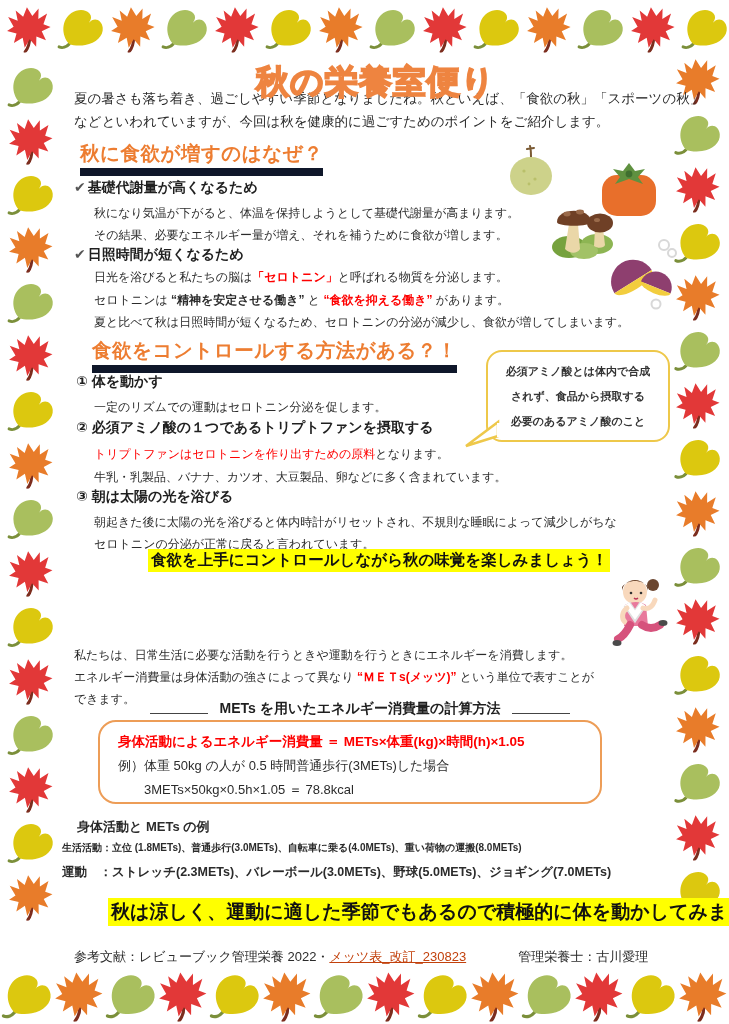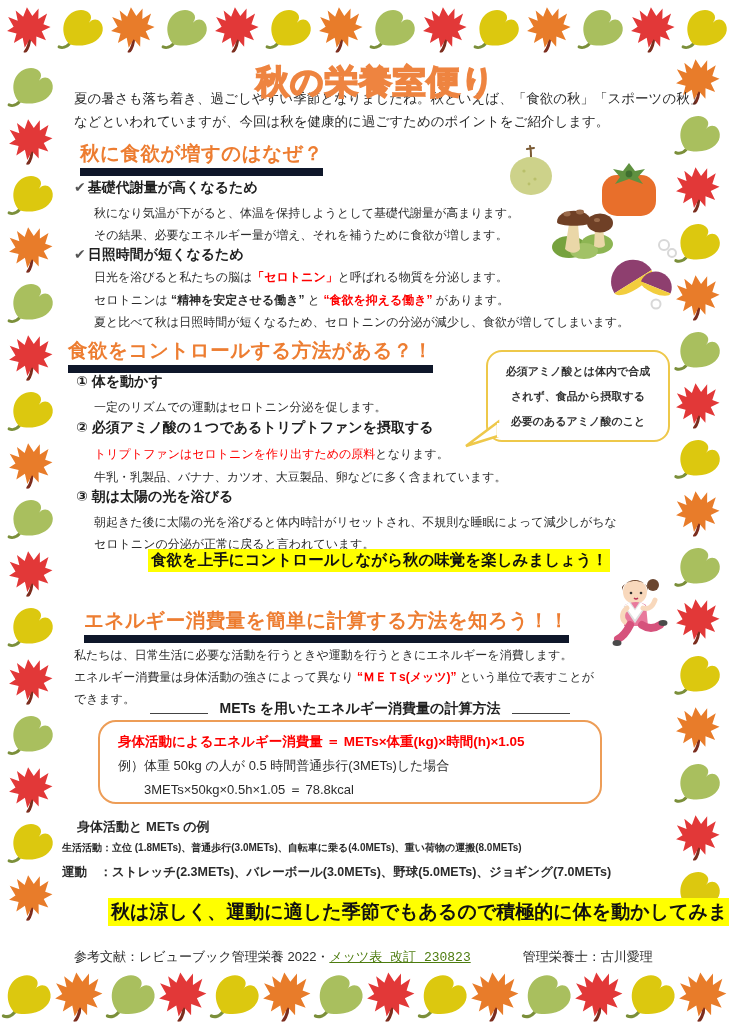--- a/index.html
+++ b/index.html
@@ -25,21 +25,21 @@
   .bubble svg.tail{position:absolute;left:-24px;bottom:-8px;}
   .calc-header{position:absolute;left:150px;top:700px;width:420px;z-index:2;
                display:flex;align-items:flex-end;justify-content:center;gap:12px;}
   .calc-header .dash{width:86px;border-bottom:1.5px solid #444;height:1px;margin-bottom:4px;}
   .calc-header .txt{font-size:14px;font-weight:bold;color:#1f1f1f;white-space:nowrap;}
   .calc-box{position:absolute;left:98px;top:720px;width:504px;height:84px;z-index:2;
             border:2px solid #ed9d57;border-radius:18px;padding:8px 18px;box-sizing:border-box;}
   .calc-box .f1{font-size:13.5px;font-weight:bold;color:#fe0000;line-height:24px;white-space:nowrap;}
   .calc-box .f2{font-size:13px;color:#2b2b2b;line-height:24px;white-space:nowrap;}
   .calc-box .f3{font-size:13px;color:#2b2b2b;line-height:24px;margin-left:26px;white-space:nowrap;}
-  .footer-link{color:#4d7c0f;text-decoration:underline;cursor:pointer;font-family:Liberation Mono, monospace;}
+  .footer-link{color:#c2410c;text-decoration:underline;cursor:pointer;}
   .illu{position:absolute;z-index:1;}
   .leaf{position:absolute;z-index:1;}
 </style>
 </head>
 <body>
 
 <div class="page">
 
   <div id="leaves">
       <div class="leaf" style="left: 6px; top: 6px; transform: rotate(-5deg);"><svg viewBox="0 0 40 40" width="46" height="46">
@@ -293,21 +293,21 @@
 
   <div class="line bt" style="left:74px;top:179px;"><span class="check">✔</span><span>基礎代謝量が高くなるため</span></div>
   <div class="line b13" style="left:94px;top:202px;">秋になり気温が下がると、体温を保持しようとして基礎代謝量が高まります。</div>
   <div class="line b13" style="left:94px;top:224px;">その結果、必要なエネルギー量が増え、それを補うために食欲が増します。</div>
 
   <div class="line bt" style="left:74px;top:246px;"><span class="check">✔</span><span>日照時間が短くなるため</span></div>
   <div class="line b13" style="left:94px;top:266px;"><span>日光を浴びると私たちの脳は</span><span class="red bold">「セロトニン」</span><span>と呼ばれる物質を分泌します。</span></div>
   <div class="line b13" style="left:94px;top:289px;"><span>セロトニンは </span><span class="bold">“精神を安定させる働き”</span><span> と </span><span class="red bold">“食欲を抑える働き”</span><span> があります。</span></div>
   <div class="line b13" style="left:94px;top:311px;">夏と比べて秋は日照時間が短くなるため、セロトニンの分泌が減少し、食欲が増してしまいます。</div>
 
-  <div class="line sec-heading" style="left:68px;top:337px;">食欲をコントロールする方法がある？！</div>
+  <div class="line sec-heading" style="left:92px;top:337px;">食欲をコントロールする方法がある？！</div>
 
   <div class="line bt" style="left:76px;top:373px;">① 体を動かす</div>
   <div class="line b13" style="left:94px;top:396px;">一定のリズムでの運動はセロトニン分泌を促します。</div>
   <div class="line bt" style="left:76px;top:419px;">② 必須アミノ酸の１つであるトリプトファンを摂取する</div>
   <div class="line b13" style="left:94px;top:443px;"><span class="red">トリプトファンはセロトニンを作り出すための原料</span><span>となります。</span></div>
   <div class="line b13" style="left:94px;top:466px;">牛乳・乳製品、バナナ、カツオ、大豆製品、卵などに多く含まれています。</div>
   <div class="line bt" style="left:76px;top:488px;">③ 朝は太陽の光を浴びる</div>
   <div class="line b13" style="left:94px;top:533px;">セロトニンの分泌が正常に戻ると言われています。</div>
   <div class="line b13" style="left:94px;top:511px;">朝起きた後に太陽の光を浴びると体内時計がリセットされ、不規則な睡眠によって減少しがちな</div>
 
@@ -316,21 +316,20 @@
   <div class="bubble">
     <div>必須アミノ酸とは体内で合成</div>
     <div>されず、食品から摂取する</div>
     <div>必要のあるアミノ酸のこと</div>
     <svg class="tail" width="36" height="34">
       <polygon points="2,32 34,8 34,22" fill="#ffffff" stroke="#eec84a" stroke-width="2.5"></polygon>
       <rect x="33" y="9" width="4" height="14" fill="#ffffff"></rect>
     </svg>
   </div>
 
-  <div class="line sec-heading" style="left:84px;top:607px;">エネルギー消費量を簡単に計算する方法を知ろう！！</div>
   <div class="line b13" style="left:74px;top:644px;">私たちは、日常生活に必要な活動を行うときや運動を行うときにエネルギーを消費します。</div>
   <div class="line b13" style="left:74px;top:666px;"><span>エネルギー消費量は身体活動の強さによって異なり </span><span class="red bold">“ＭＥＴs(メッツ)”</span><span> という単位で表すことが</span></div>
   <div class="line b13" style="left:74px;top:688px;">できます。</div>
 
   <div class="calc-header">
     <span class="dash"></span>
     <span class="txt">METs を用いたエネルギー消費量の計算方法</span>
     <span class="dash"></span>
   </div>
 

